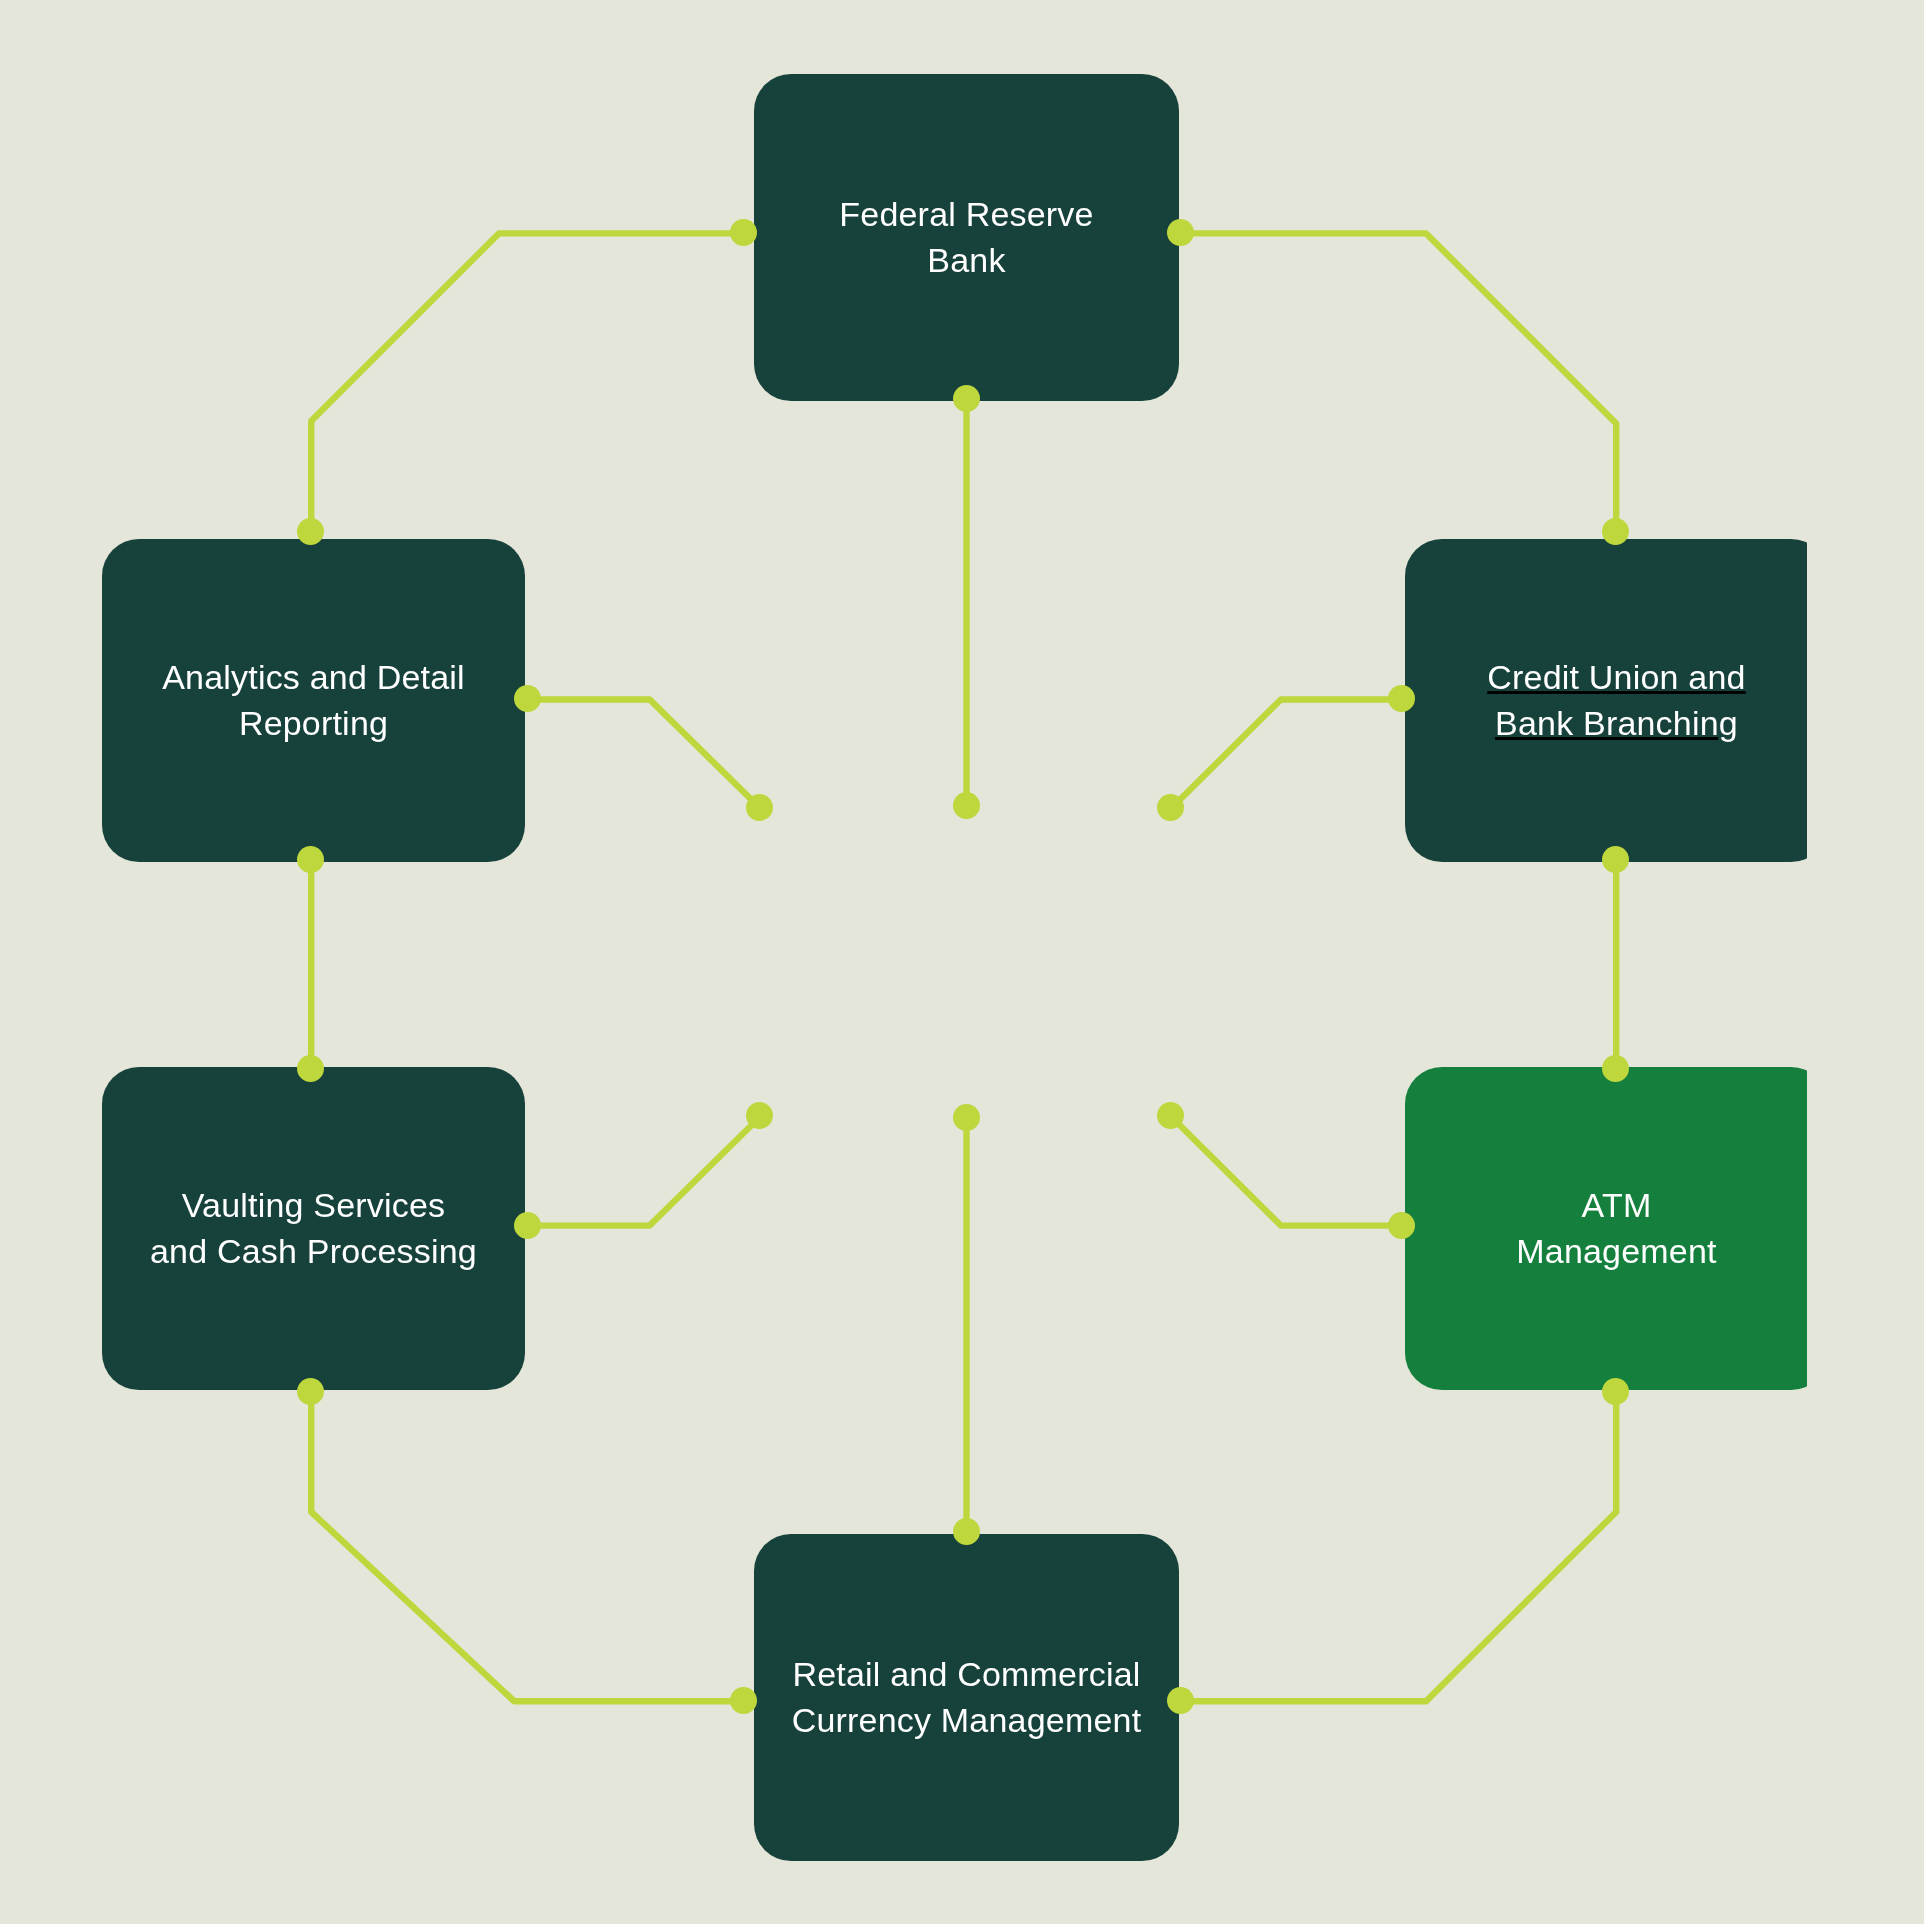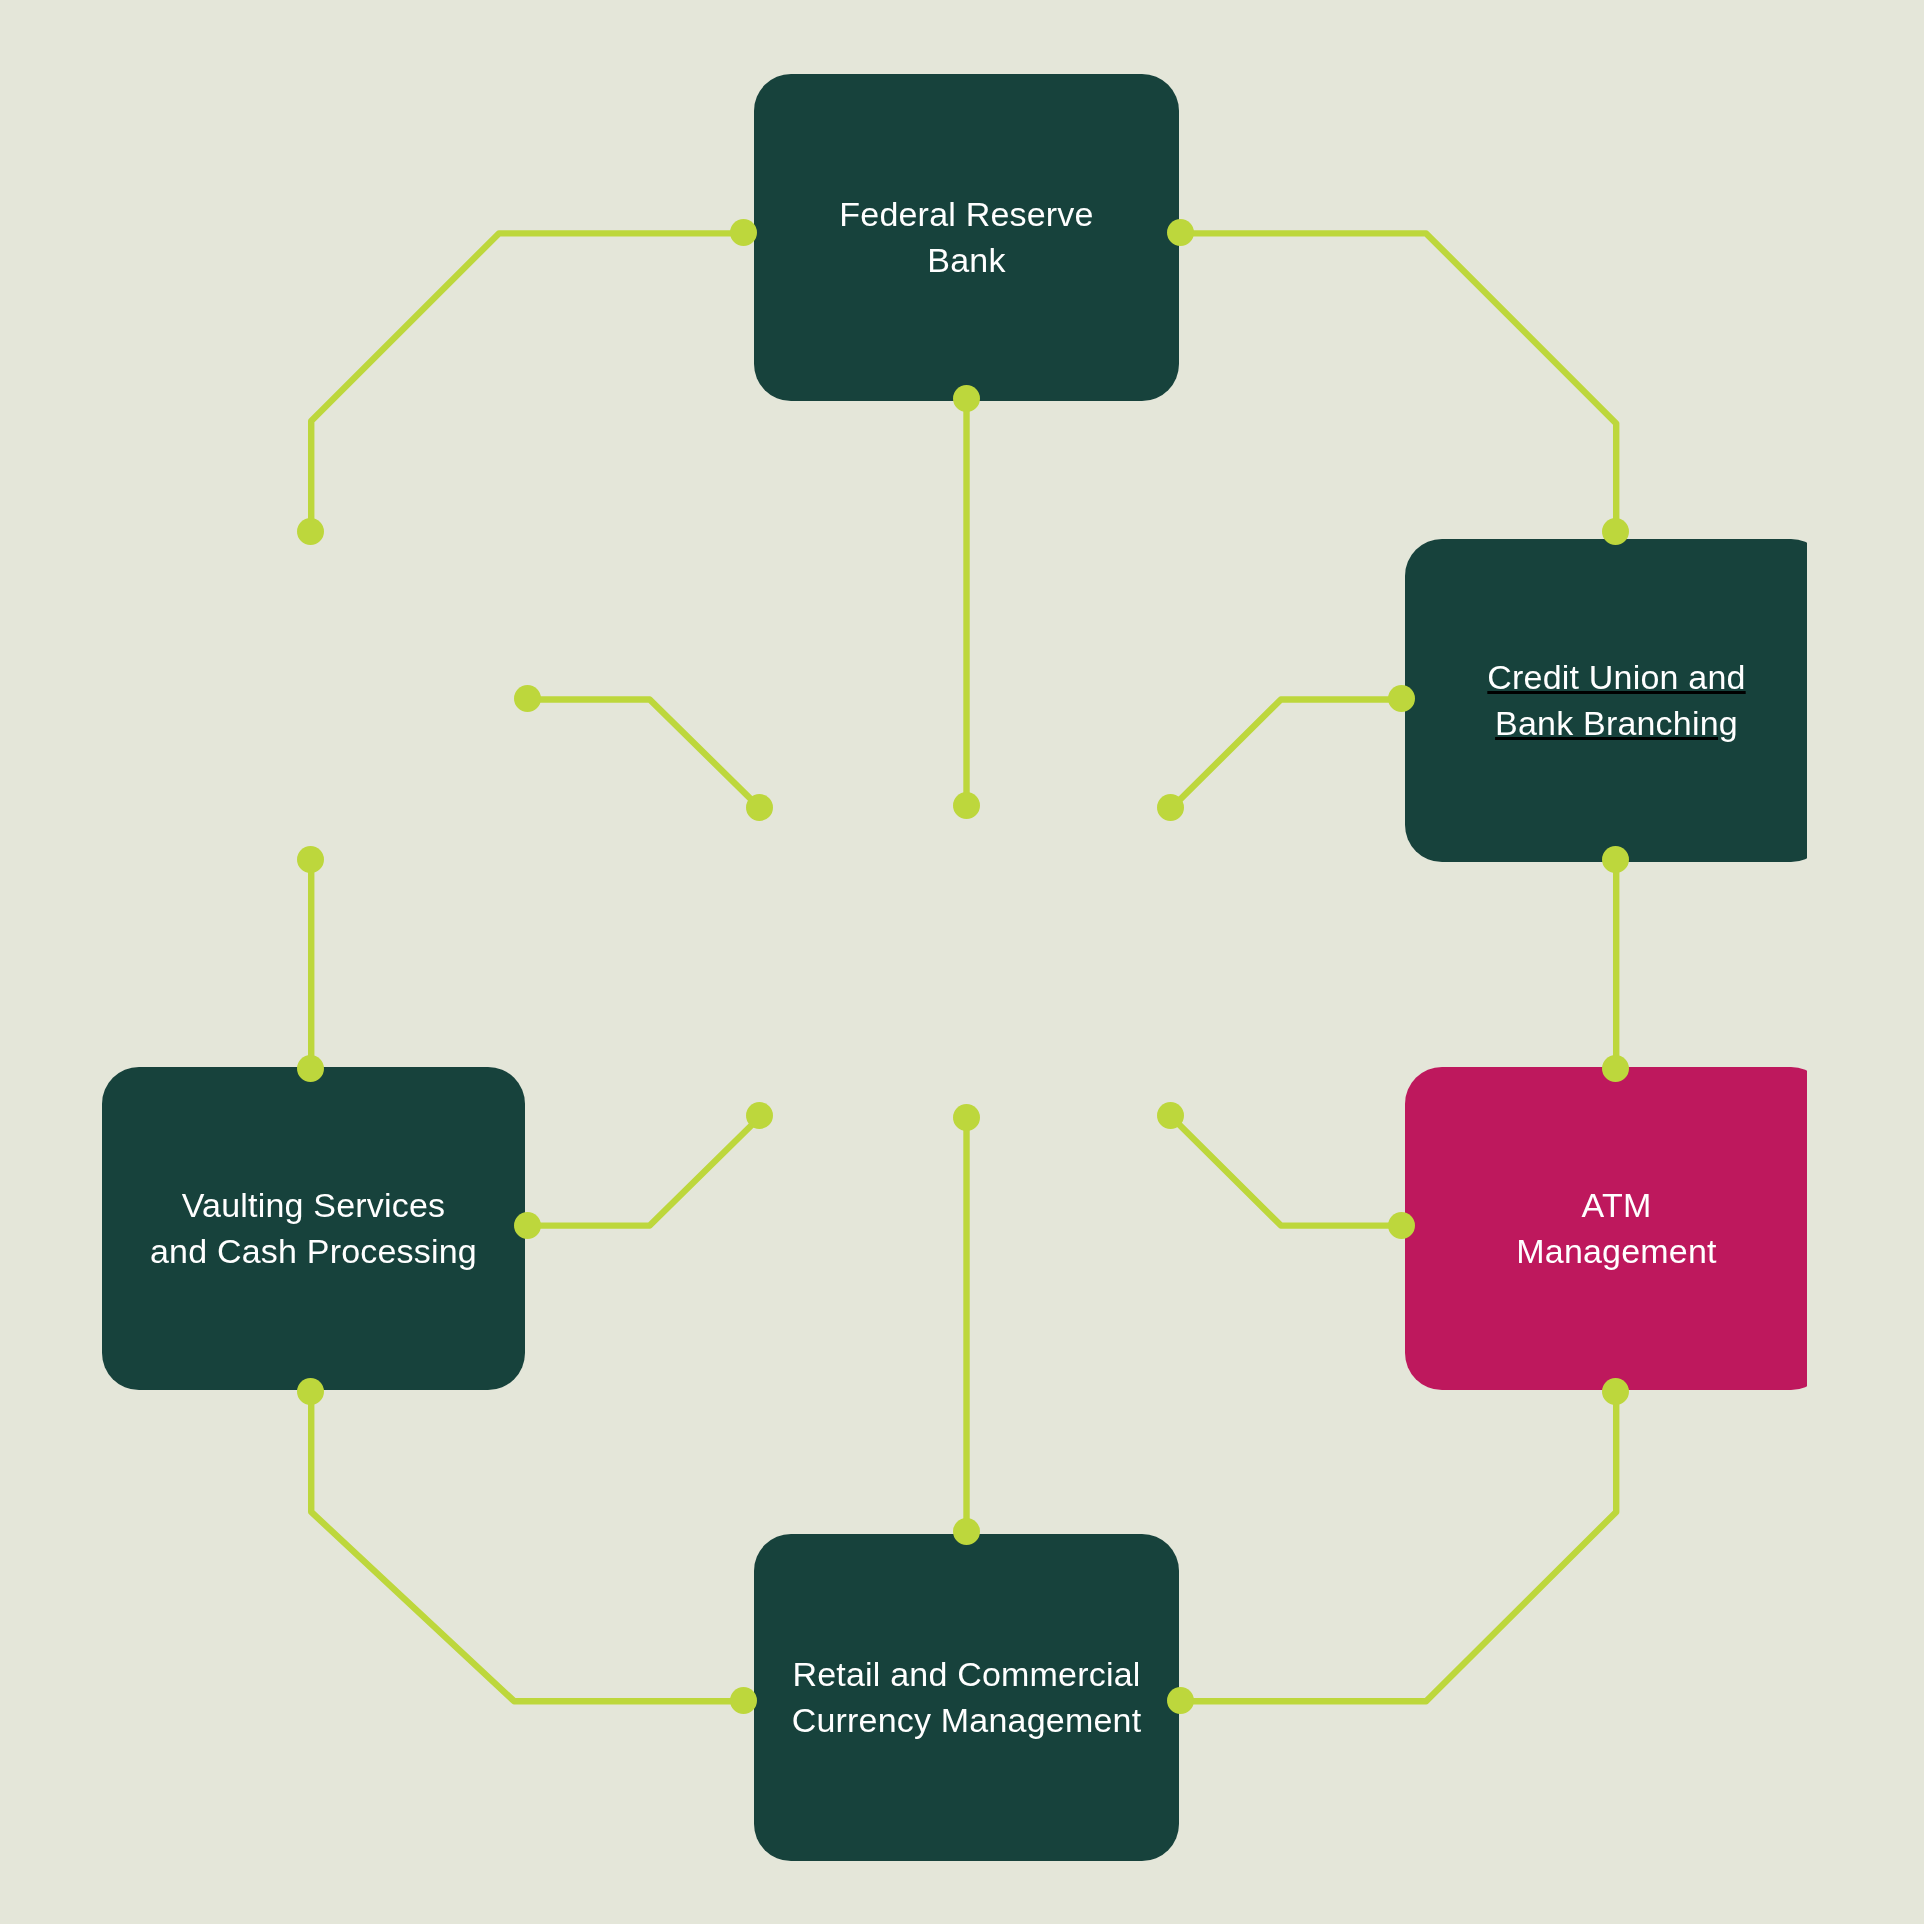--- a/index.html
+++ b/index.html
@@ -67,29 +67,33 @@
       <polyline points="658,1528 810,1528 948,1392" fill="none" stroke="#bdd73c" stroke-width="8" stroke-linecap="round" stroke-linejoin="round"></polyline>
       <polyline points="1748,1528 1597,1528 1460,1392" fill="none" stroke="#bdd73c" stroke-width="8" stroke-linecap="round" stroke-linejoin="round"></polyline>
       <polyline points="1205,1394 1205,1910" fill="none" stroke="#bdd73c" stroke-width="8" stroke-linecap="round" stroke-linejoin="round"></polyline>
       <polyline points="388,1736 388,1885 641,2121 928,2121" fill="none" stroke="#bdd73c" stroke-width="8" stroke-linecap="round" stroke-linejoin="round"></polyline>
       <polyline points="2015,1736 2015,1885 1778,2121 1472,2121" fill="none" stroke="#bdd73c" stroke-width="8" stroke-linecap="round" stroke-linejoin="round"></polyline>
     </svg>
 <div class="node" style="left: 754px; top: 74px; width: 425px; height: 327px; background: rgb(23, 66, 60);">
       <div class="node-label" style="color: rgb(255, 255, 255);">Federal Reserve
 Bank</div>
     </div>
+    <div class="node" style="left: 102px; top: 539px; width: 423px; height: 323px; background: rgb(23, 66, 60);">
+      <div class="node-label" style="color: rgb(255, 255, 255);">Analytics and Detail
+Reporting</div>
+    </div>
     <div class="node" style="left: 1405px; top: 539px; width: 423px; height: 323px; background: rgb(23, 66, 60); text-decoration: underline;">
       <div class="node-label" style="color: rgb(255, 255, 255);">Credit Union and
 Bank Branching</div>
     </div>
     <div class="node" style="left: 102px; top: 1067px; width: 423px; height: 323px; background: rgb(23, 66, 60);">
       <div class="node-label" style="color: rgb(255, 255, 255);">Vaulting Services
 and Cash Processing</div>
     </div>
-    <div class="node" style="left: 1405px; top: 1067px; width: 423px; height: 323px; background: #be185d;">
+    <div class="node" style="left: 1405px; top: 1067px; width: 423px; height: 323px; background: #15803d;">
       <div class="node-label" style="color: rgb(255, 255, 255);">ATM
 Management</div>
     </div>
     <div class="node" style="left: 754px; top: 1534px; width: 425px; height: 327px; background: rgb(23, 66, 60); align-items: center;">
       <div class="node-label" style="color: rgb(255, 255, 255);">Retail and Commercial
 Currency Management</div>
     </div>
     <div class="port" style="left: 744px; top: 233px; background: rgb(189, 215, 60);"></div>
     <div class="port" style="left: 1181px; top: 233px; background: rgb(189, 215, 60);"></div>
     <div class="port" style="left: 967px; top: 399px; background: rgb(189, 215, 60);"></div>

